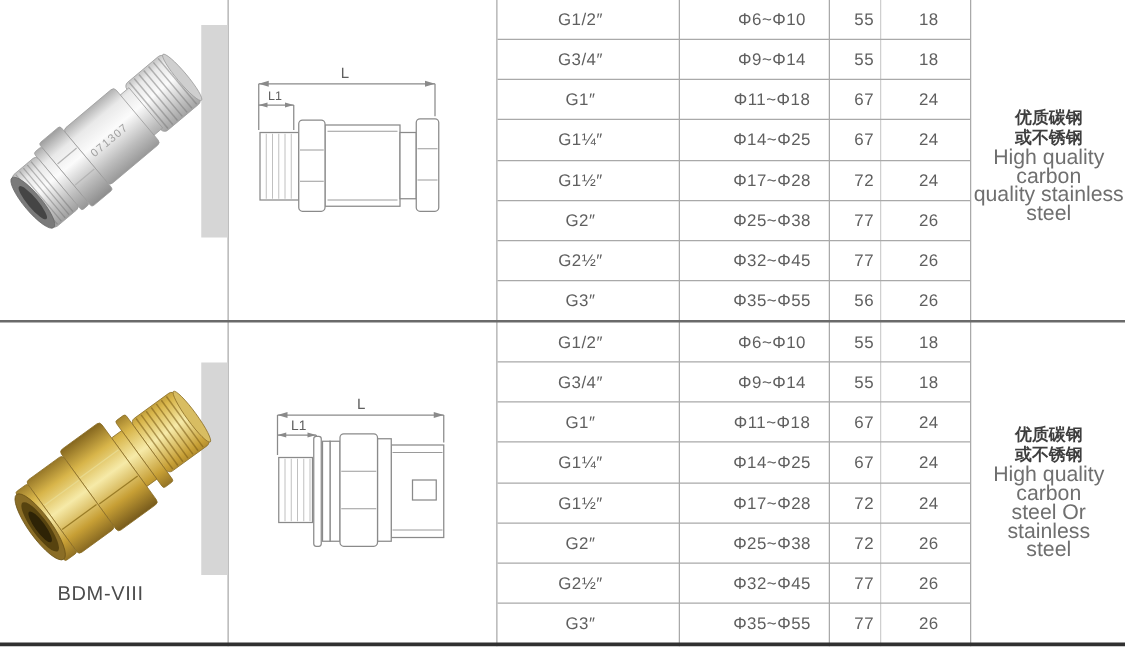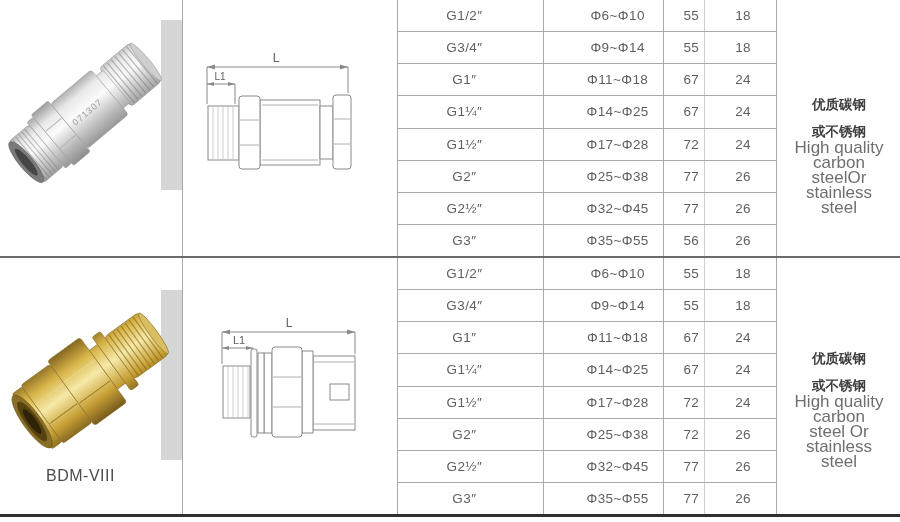--- a/index.html
+++ b/index.html
@@ -17,21 +17,21 @@
   .cell{display:flex;align-items:center;justify-content:center;font-size:13.5px;
         color:#5f5f5f;letter-spacing:.4px;white-space:nowrap;}
   .c-thread{width:145px;}.c-range{width:120px;padding-left:32px;}.c-l{width:41px;}.c-l1{width:72px;}
   .model-label{position:absolute;left:8px;width:145px;text-align:center;font-size:16px;
         color:#4c4c4c;letter-spacing:.5px;}
   .model-label.top{top:199px;}
   .model-label.bot{top:467px;}
   .material{position:absolute;left:778px;width:122px;text-align:center;}
   .material.top{top:86px;}
   .material.bot{top:340px;}
-  .material .cn{font-size:13.5px;font-weight:700;color:#3e3e3e;line-height:16px;margin-top:11px;}
+  .material .cn{font-size:13.5px;font-weight:700;color:#3e3e3e;line-height:16px;}
   .material .en{font-size:17px;color:#6f6f6f;line-height:15px;}
   svg.abs{position:absolute;}
   svg text{font-family:"Liberation Sans",sans-serif;}
 </style>
 </head>
 <body>
 
 <div id="page">
 
   <div class="vline" style="left:182px"></div>
@@ -175,21 +175,21 @@
       <div class="cell c-range">Φ35~Φ55</div>
       <div class="cell c-l">56</div>
       <div class="cell c-l1">26</div>
     </div>
   </div>
 
   <div class="material top">
     <div class="cn">优质碳钢</div>
     <div class="cn">或不锈钢</div>
     <div class="en">High quality carbon</div>
-    <div class="en">steelOr stainless</div>
+    <div class="en">quality stainless</div>
     <div class="en">steel</div>
   </div>
 
   <svg class="abs" style="left:0;top:258px" width="183" height="256" viewBox="0 0 183 256">
     <defs>
       <linearGradient id="brass" gradientUnits="userSpaceOnUse" x1="0" y1="-42" x2="0" y2="42">
         <stop offset="0" stop-color="#7c5e1a"></stop>
           <stop offset=".25" stop-color="#d8b54a"></stop>
         <stop offset=".48" stop-color="#f6eaa8"></stop>
           <stop offset=".75" stop-color="#c79f35"></stop>

